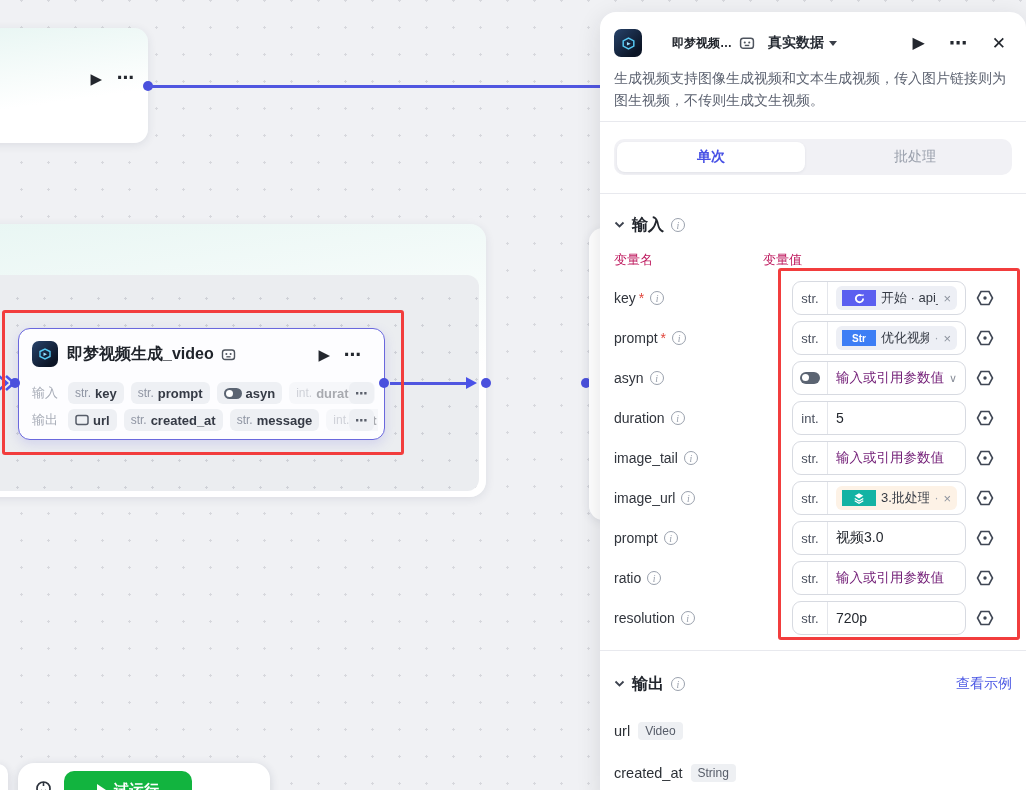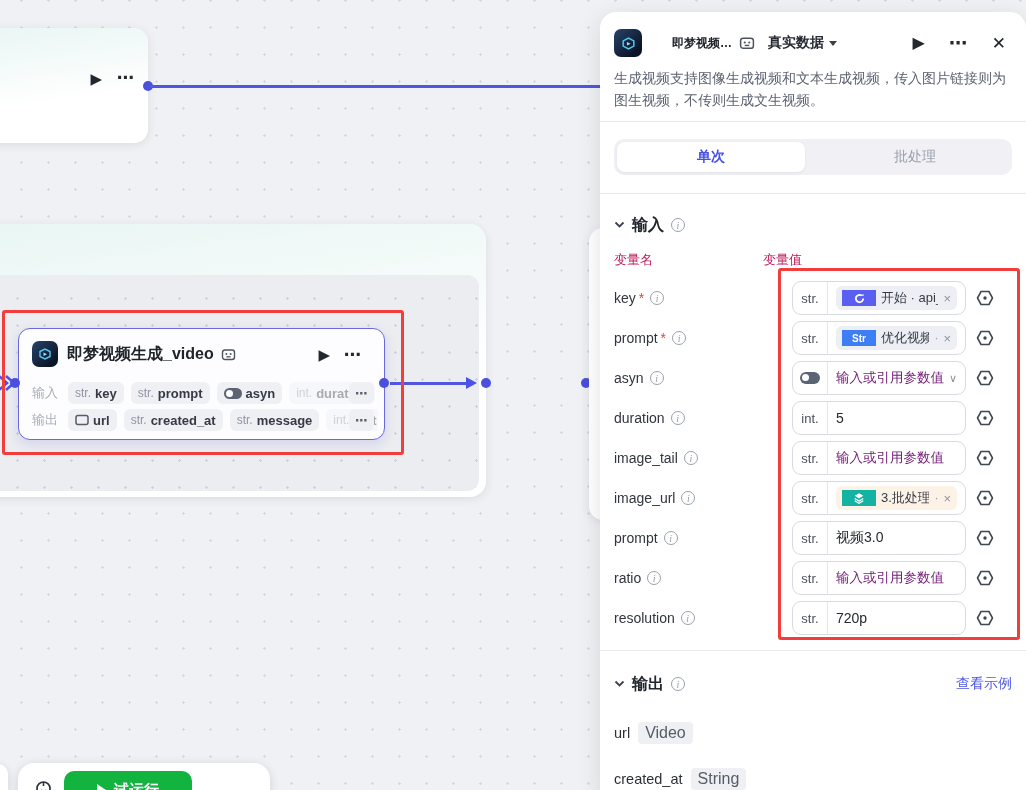--- a/index.html
+++ b/index.html
@@ -90,21 +90,21 @@
   .tag .ticon{width:34px;height:16px;border-radius:0;display:flex;align-items:center;justify-content:center;color:#fff;
     font-size:10px;font-weight:bold;flex:0 0 auto;}
   .tag .ttext{font-size:13px;color:#353a44;white-space:nowrap;overflow:hidden;max-width:92px;}
   .tag .tsep{color:#9aa0ac;font-size:12px;}
   .tag .tclose{color:#8d939e;font-size:13px;line-height:1;}
   .hexwrap{margin-left:9px;display:inline-flex;flex:0 0 auto;}
   .out-head{margin-top:22px;display:flex;align-items:center;gap:7px;height:22px;}
   .out-link{margin-left:auto;font-size:14px;color:#4956e4;}
   .out-item{display:flex;align-items:center;gap:8px;}
   .out-item .oname{font-size:14.5px;color:#2c3036;}
-  .badge{background:#eef0f3;border-radius:4px;padding:2px 7px;font-size:16px;color:#565c68;}
+  .badge{background:#eef0f3;border-radius:4px;padding:2px 7px;font-size:12px;color:#565c68;}
   .oi1{margin-top:27px;} .oi2{margin-top:24px;}
   .in-chev{left:-3px;top:372px;}
 </style>
 </head>
 <body>
 
 <div id="stage">
 
   <div class="abs wf-card top-card">
     <span class="abs icon-play" style="right:46px;top:43px;">▶</span>

